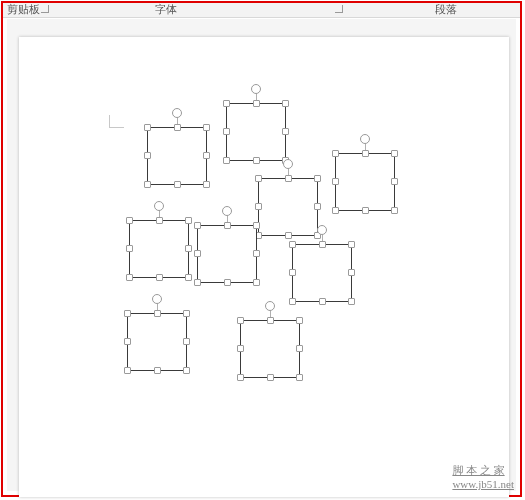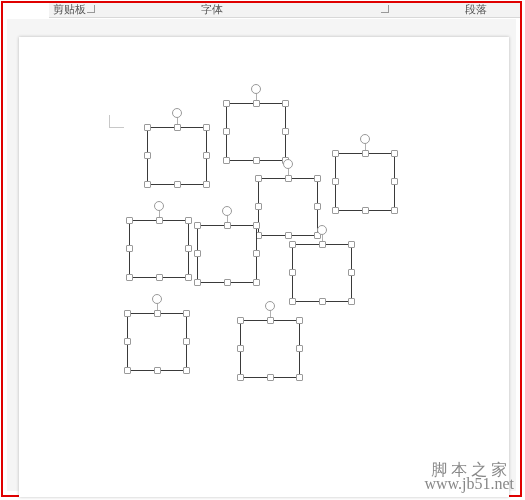--- a/index.html
+++ b/index.html
@@ -19,21 +19,20 @@
     border: 2px solid #e00000;
     box-sizing: border-box;
   }
   .ribbon-sections {
     position: absolute;
     left: 0; top: 0;
     right: 0;
     height: 14px;
     background: #f3f3f3;
     border-bottom: 1px solid #d8d8d8;
-    margin-left: 46px;
   }
   .ribbon-label {
     position: absolute;
     top: 0;
     font-size: 11px;
     color: #555;
     line-height: 13px;
     white-space: nowrap;
   }
   .ribbon-launcher {
@@ -115,41 +114,42 @@
     width: 10px; height: 10px;
     border: 1px solid #9a9a9a;
     border-radius: 50%;
     background: #fff;
     box-sizing: border-box;
   }
   .watermark {
     position: absolute;
     right: 6px;
     bottom: 4px;
-    text-align: center;
+    text-align: left;
     color: #888;
-    font-size: 16px;
+    font-size: 11px;
     line-height: 14px;
     font-family: SimSun, serif;
     pointer-events: none;
+    text-decoration: underline;
   }
 </style>
 </head>
 <body>
 
 <div class="outer-frame">
 
   <div class="ribbon-sections">
     <span class="ribbon-label" style="left:4px">剪贴板</span>
     <span class="ribbon-launcher" style="left:38px"></span>
 
     <span class="ribbon-label" style="left:152px">字体</span>
     <span class="ribbon-launcher" style="left:332px"></span>
 
-    <span class="ribbon-label" style="left:416px">段落</span>
+    <span class="ribbon-label" style="left:432px">段落</span>
   </div>
 
   <div class="doc-area">
     <div class="page" id="page">
       <div class="margin-indicator" style="left:90px;top:78px;"></div>
 
     <div class="shape-obj" style="left: 128px; top: 72px;">
           <div class="shape-rect"></div>
           <div class="rot-line"></div>
           <div class="rot-circle"></div>

